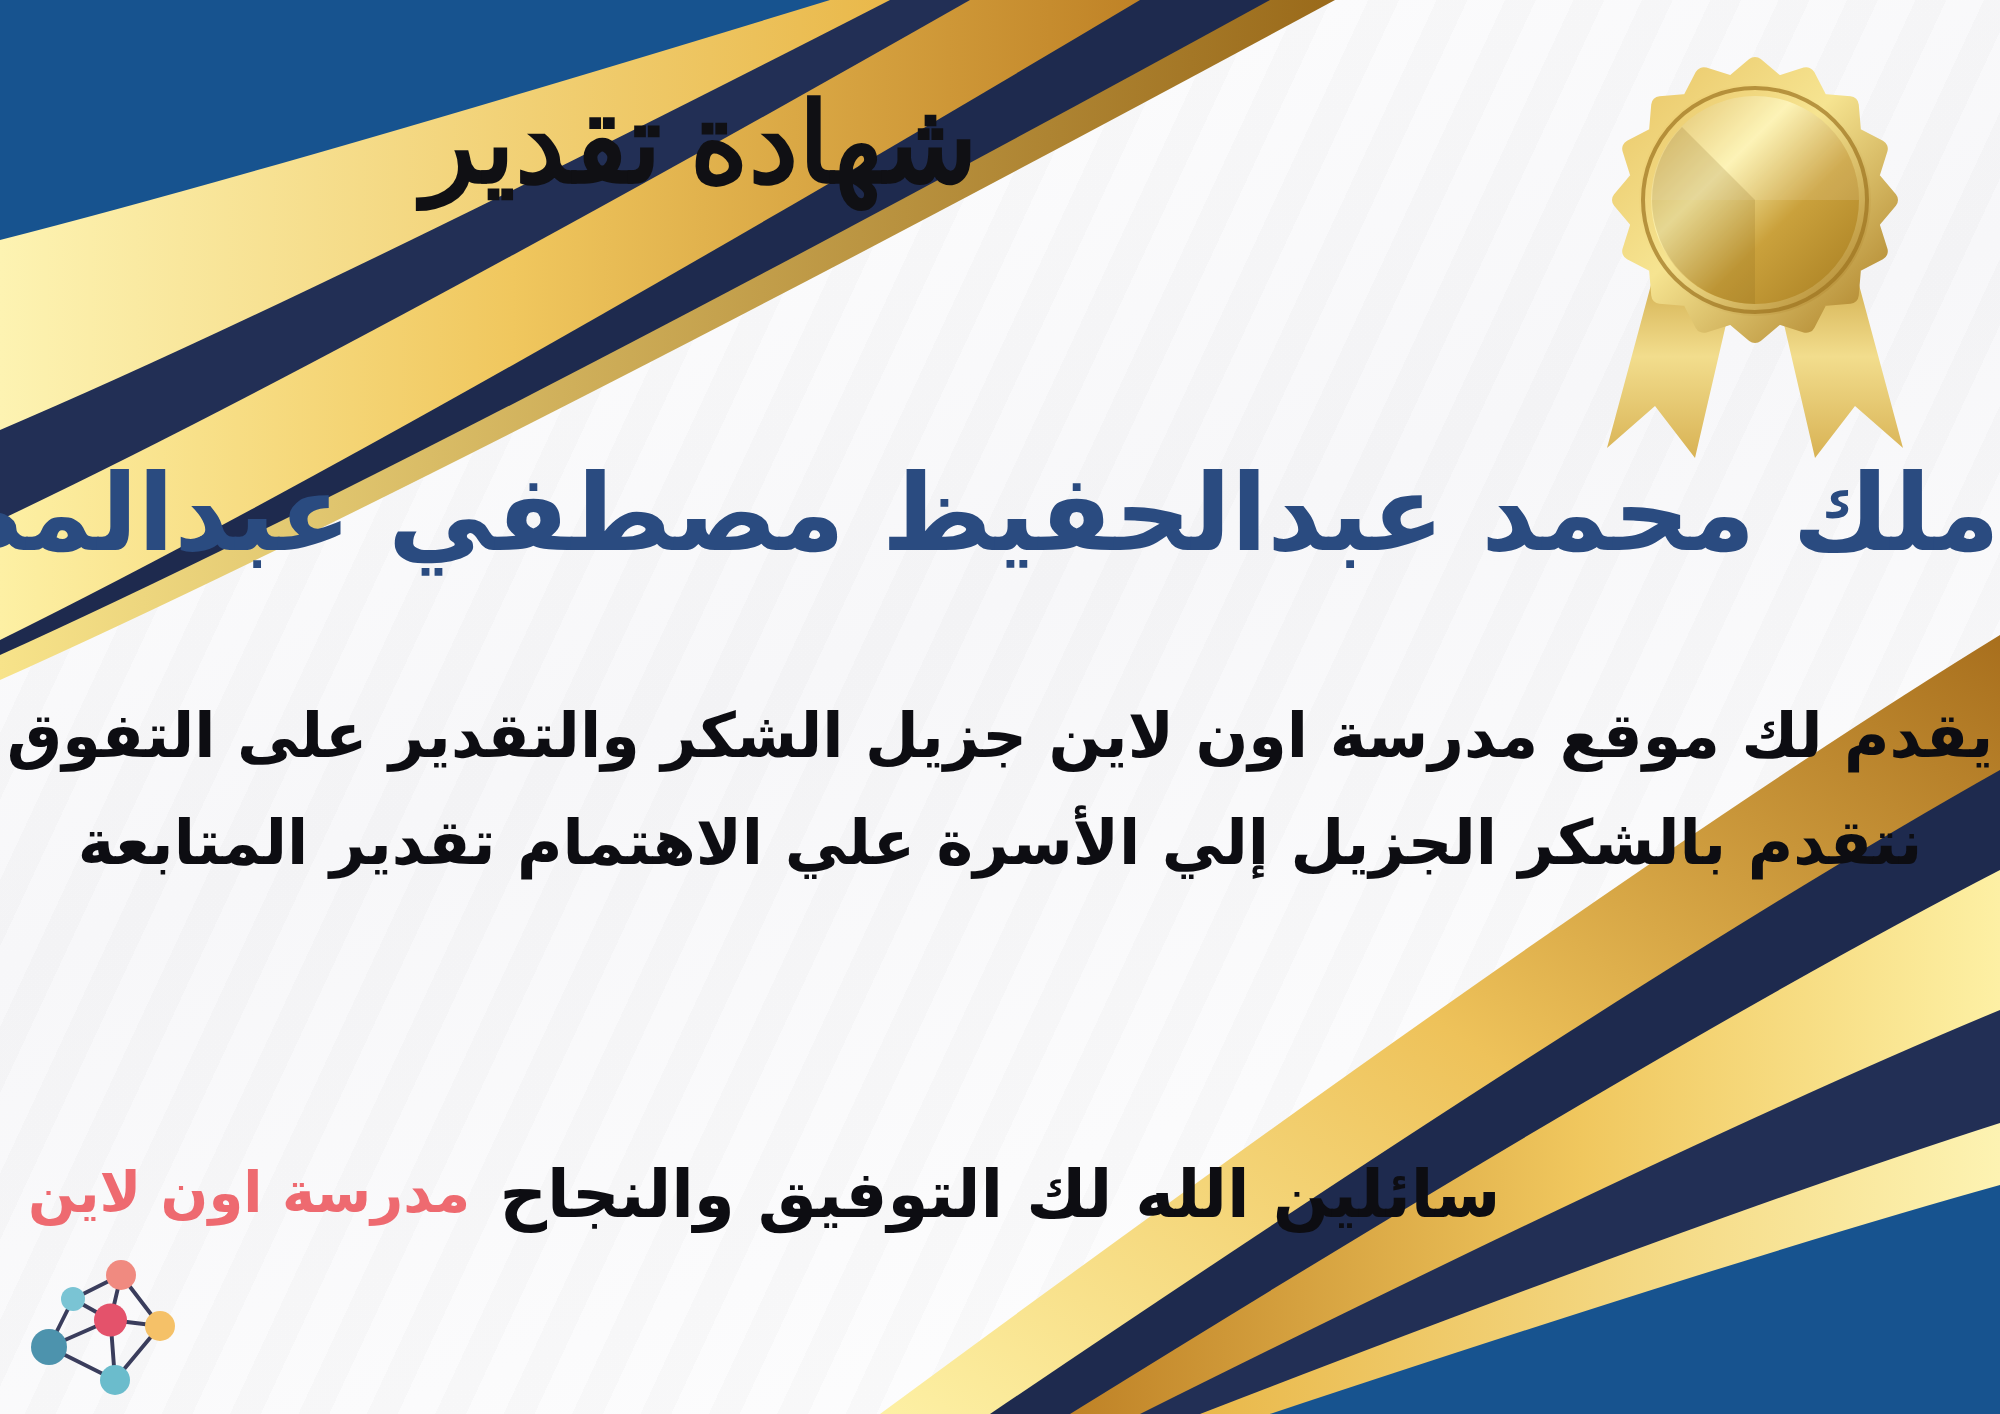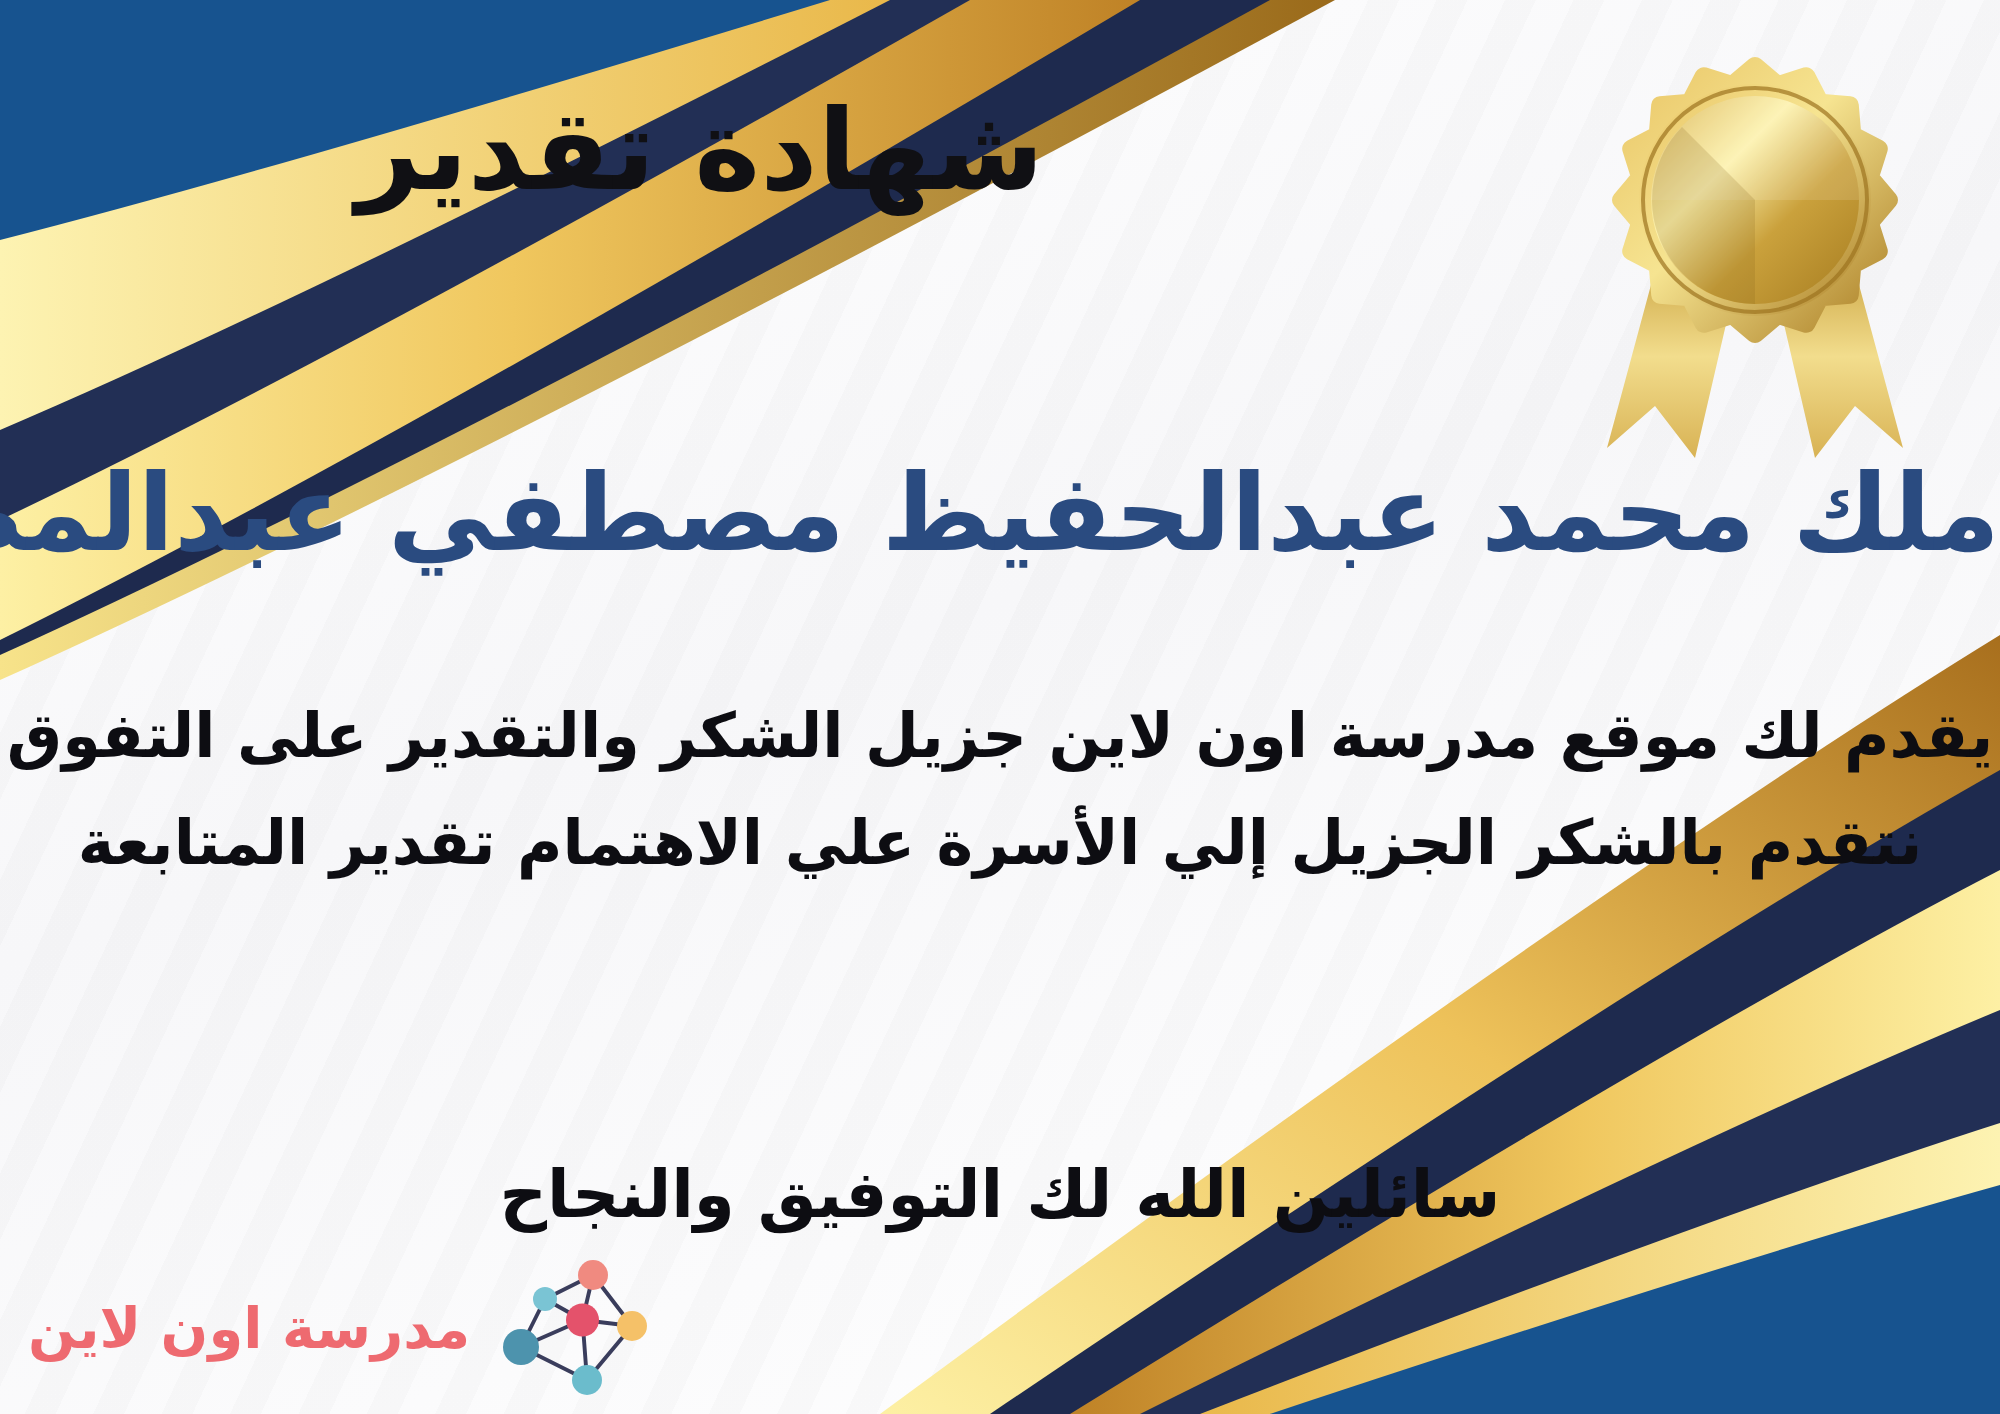--- a/index.html
+++ b/index.html
@@ -8,24 +8,24 @@
     width:2000px;height:1414px;
     overflow:hidden;
     font-family:"DejaVu Sans",sans-serif;
     background:
       repeating-linear-gradient(115deg, rgba(0,0,0,0.016) 0 28px, rgba(0,0,0,0) 28px 62px),
       linear-gradient(160deg,#ffffff 0%,#f7f7f9 45%,#ffffff 100%);
   }
   .deco-svg{position:absolute;inset:0;width:2000px;height:1414px;}
   .medal-wrap{position:absolute;left:1555px;top:0px;width:400px;height:480px;}
   .title{
-    position:absolute;top:85px;left:0;width:1400px;
+    position:absolute;top:78px;left:0;width:1400px;
     text-align:center;
     font-size:112px;font-weight:bold;color:#101014;
-    direction:rtl;white-space:nowrap;
+    direction:rtl;white-space:nowrap;font-family:Liberation Serif, serif;
   }
   .recipient{
     position:absolute;top:452px;left:0;width:2000px;
     text-align:center;
     font-size:106px;font-weight:bold;color:#2a4b80;
     direction:rtl;white-space:nowrap;
   }
   .body-text{
     position:absolute;top:683px;left:0;width:2000px;
     text-align:center;direction:rtl;
@@ -40,22 +40,22 @@
     padding:0 46px;vertical-align:-6px;
   }
   .closing{
     position:absolute;top:1156px;left:0;width:2000px;
     text-align:center;direction:rtl;
     font-size:66px;font-weight:600;color:#0d0d12;
     white-space:nowrap;
   }
   .logo{
     position:absolute;left:28px;bottom:10px;
-    display:flex;align-items:center;gap:30px;
-    flex-direction:row;
+    display:flex;gap:30px;
+    flex-direction:column;
   }
   .logo-text{display:flex;flex-direction:column;align-items:center;}
   .logo-ar{
     font-size:56px;font-weight:bold;color:#ee6a70;
     direction:rtl;white-space:nowrap;line-height:1.1;
   }
   .logo-domain{
     font-size:42px;font-weight:bold;color:#4c93b5;
     letter-spacing:1px;white-space:nowrap;line-height:1.15;
   }

